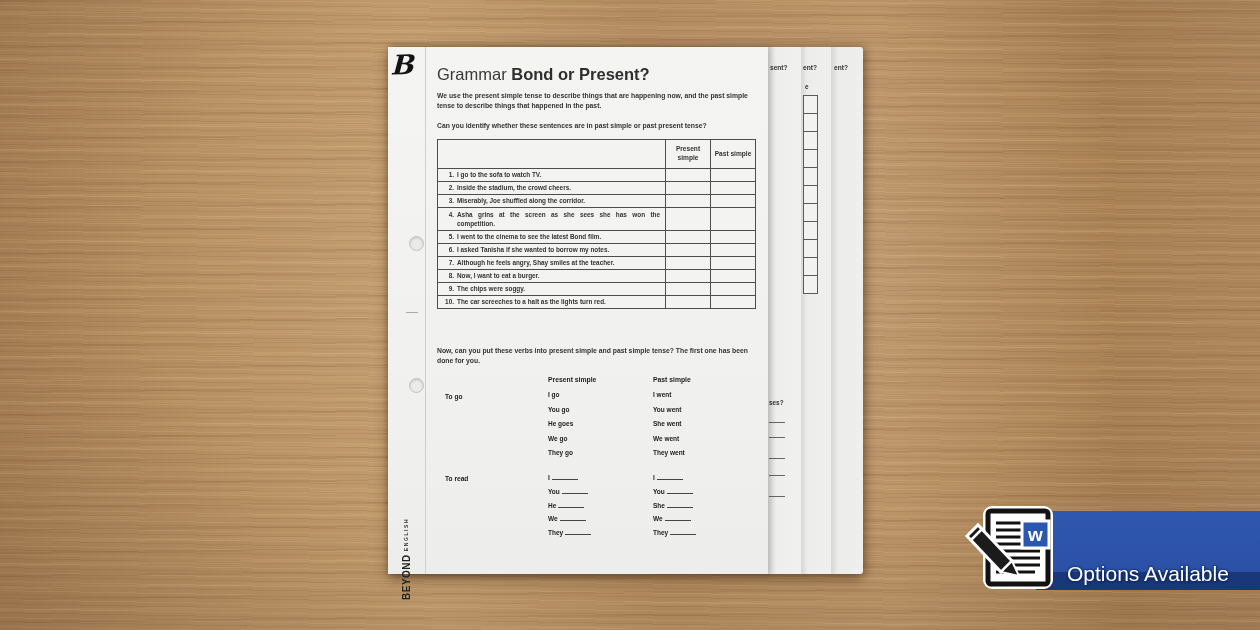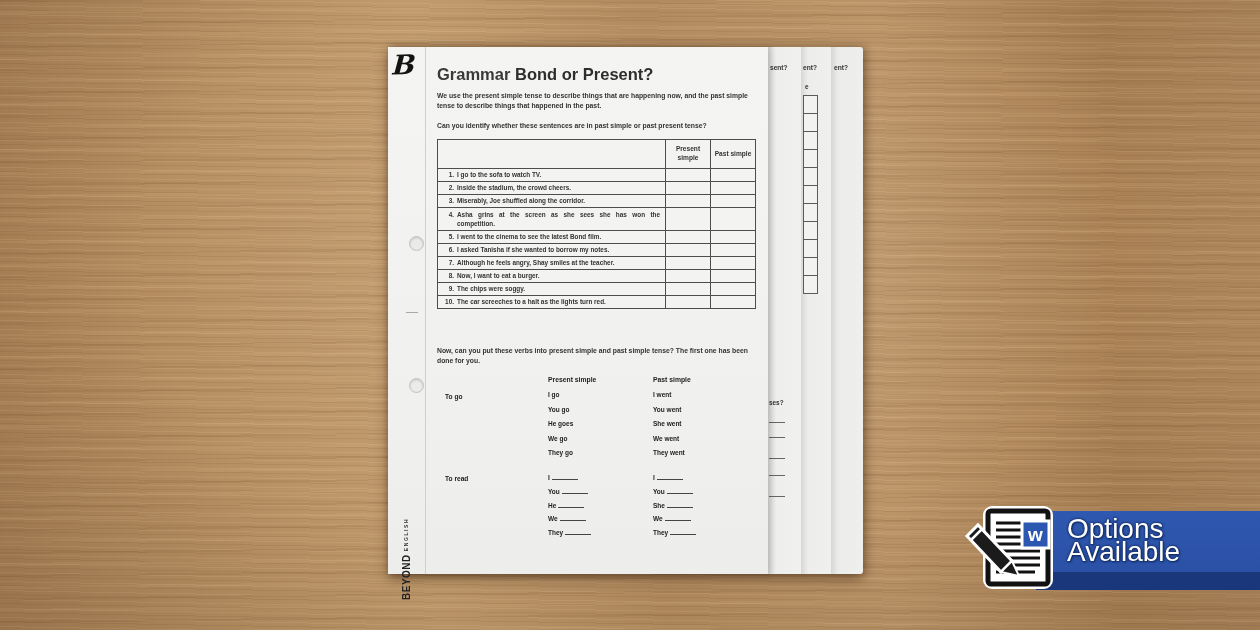--- a/index.html
+++ b/index.html
@@ -30,21 +30,21 @@
   .page{position:absolute;left:0;top:0;width:380px;height:527px;background:linear-gradient(180deg,#f4f4f3 0%,#f0f0ee 70%,#ededeb 100%);box-shadow:2px 0 6px rgba(0,0,0,0.16);}
   .margin-rule{position:absolute;left:37px;top:0;width:1px;height:527px;background:#cfcfcc;}
   .logo-b{position:absolute;left:5px;top:4px;font-family:"DejaVu Serif",serif;font-style:italic;font-weight:900;font-size:27px;color:#131313;transform:skew(-6deg) rotate(-2deg);line-height:1;}
   .hole{position:absolute;left:21px;width:13px;height:13px;border-radius:50%;background:#ebebe9;border:1px solid #c2c2bf;box-shadow:inset 0 1px 2px rgba(0,0,0,0.18);}
   .hole-dash{position:absolute;left:18px;top:265px;width:12px;height:1px;background:#a8a8a5;}
   .brand-vert{position:absolute;left:-42px;top:483px;width:120px;height:20px;transform:rotate(-90deg);display:flex;align-items:center;gap:3px;}
   .brand-beyond{font-size:10px;font-weight:800;letter-spacing:0.5px;color:#222;}
   .brand-english{font-size:5px;font-weight:700;letter-spacing:1.6px;color:#333;}
   .content{position:absolute;left:49px;top:0;width:311px;}
   .ws-title{position:absolute;top:18px;left:0;font-size:16.5px;color:#3a3a3a;white-space:nowrap;}
-  .ws-title .t-light{font-weight:700;}
+  .ws-title .t-light{font-weight:400;}
   .ws-title .t-bold{font-weight:700;color:#2e2e2e;}
   .ws-intro{position:absolute;top:44px;left:0;width:311px;font-size:6.8px;font-weight:700;color:#333;line-height:9.6px;}
   .ws-question{position:absolute;top:75px;left:0;width:311px;font-size:6.8px;font-weight:700;color:#333;}
   table.sentences{position:absolute;top:92px;left:0;width:311px;border-collapse:collapse;table-layout:fixed;}
   table.sentences td{border:1px solid #4d4d4d;font-size:6.4px;font-weight:700;color:#333;vertical-align:middle;background:#f3f3f1;}
   td.s-cell{width:227px;padding:2px 5px 1px 19px;text-align:justify;line-height:8.4px;}
   td.a-cell{width:42px;}
   tr.h-row td{height:26px;text-align:center;font-size:6.6px;line-height:8.6px;vertical-align:middle;}
   tr.b-row{height:13px;}
   tr.tall{height:23px;}
@@ -54,21 +54,21 @@
   .verb-label{position:absolute;font-size:6.6px;font-weight:700;color:#222;}
   .conj-col{position:absolute;font-size:6.5px;font-weight:700;color:#222;white-space:nowrap;}
   .conj-col.lh1 div{line-height:14.6px;}
   .conj-col.lh2 div{line-height:13.8px;}
   .blank{display:inline-block;width:26px;height:6px;border-bottom:1px solid #444;margin-left:2px;}
   
   .banner-shadow{position:absolute;left:1036px;top:571px;width:224px;height:19px;background:#19377a;}
   .banner-main{position:absolute;left:1017px;top:511px;width:243px;height:61px;background:linear-gradient(180deg,#2f58b0 0%,#2b51a6 100%);border-radius:7px 0 0 7px;}
   .banner-text{position:absolute;left:50px;top:6px;color:#fff;text-shadow:0 0 2px #122c63,0 0 3px #122c63,1px 1px 2px #122c63;}
   .banner-line1{font-size:21.5px;font-weight:700;line-height:25px;}
-  .banner-line2{font-size:28px;font-weight:400;line-height:23px;}
+  .banner-line2{font-size:21px;font-weight:400;line-height:23px;margin-top:45px;}
   .doc-icon{position:absolute;left:963px;top:506px;width:96px;height:84px;}
 </style>
 </head>
 <body>
 
 <div class="scene">
 
   <div class="stack">
 
     <div class="strip s4">

